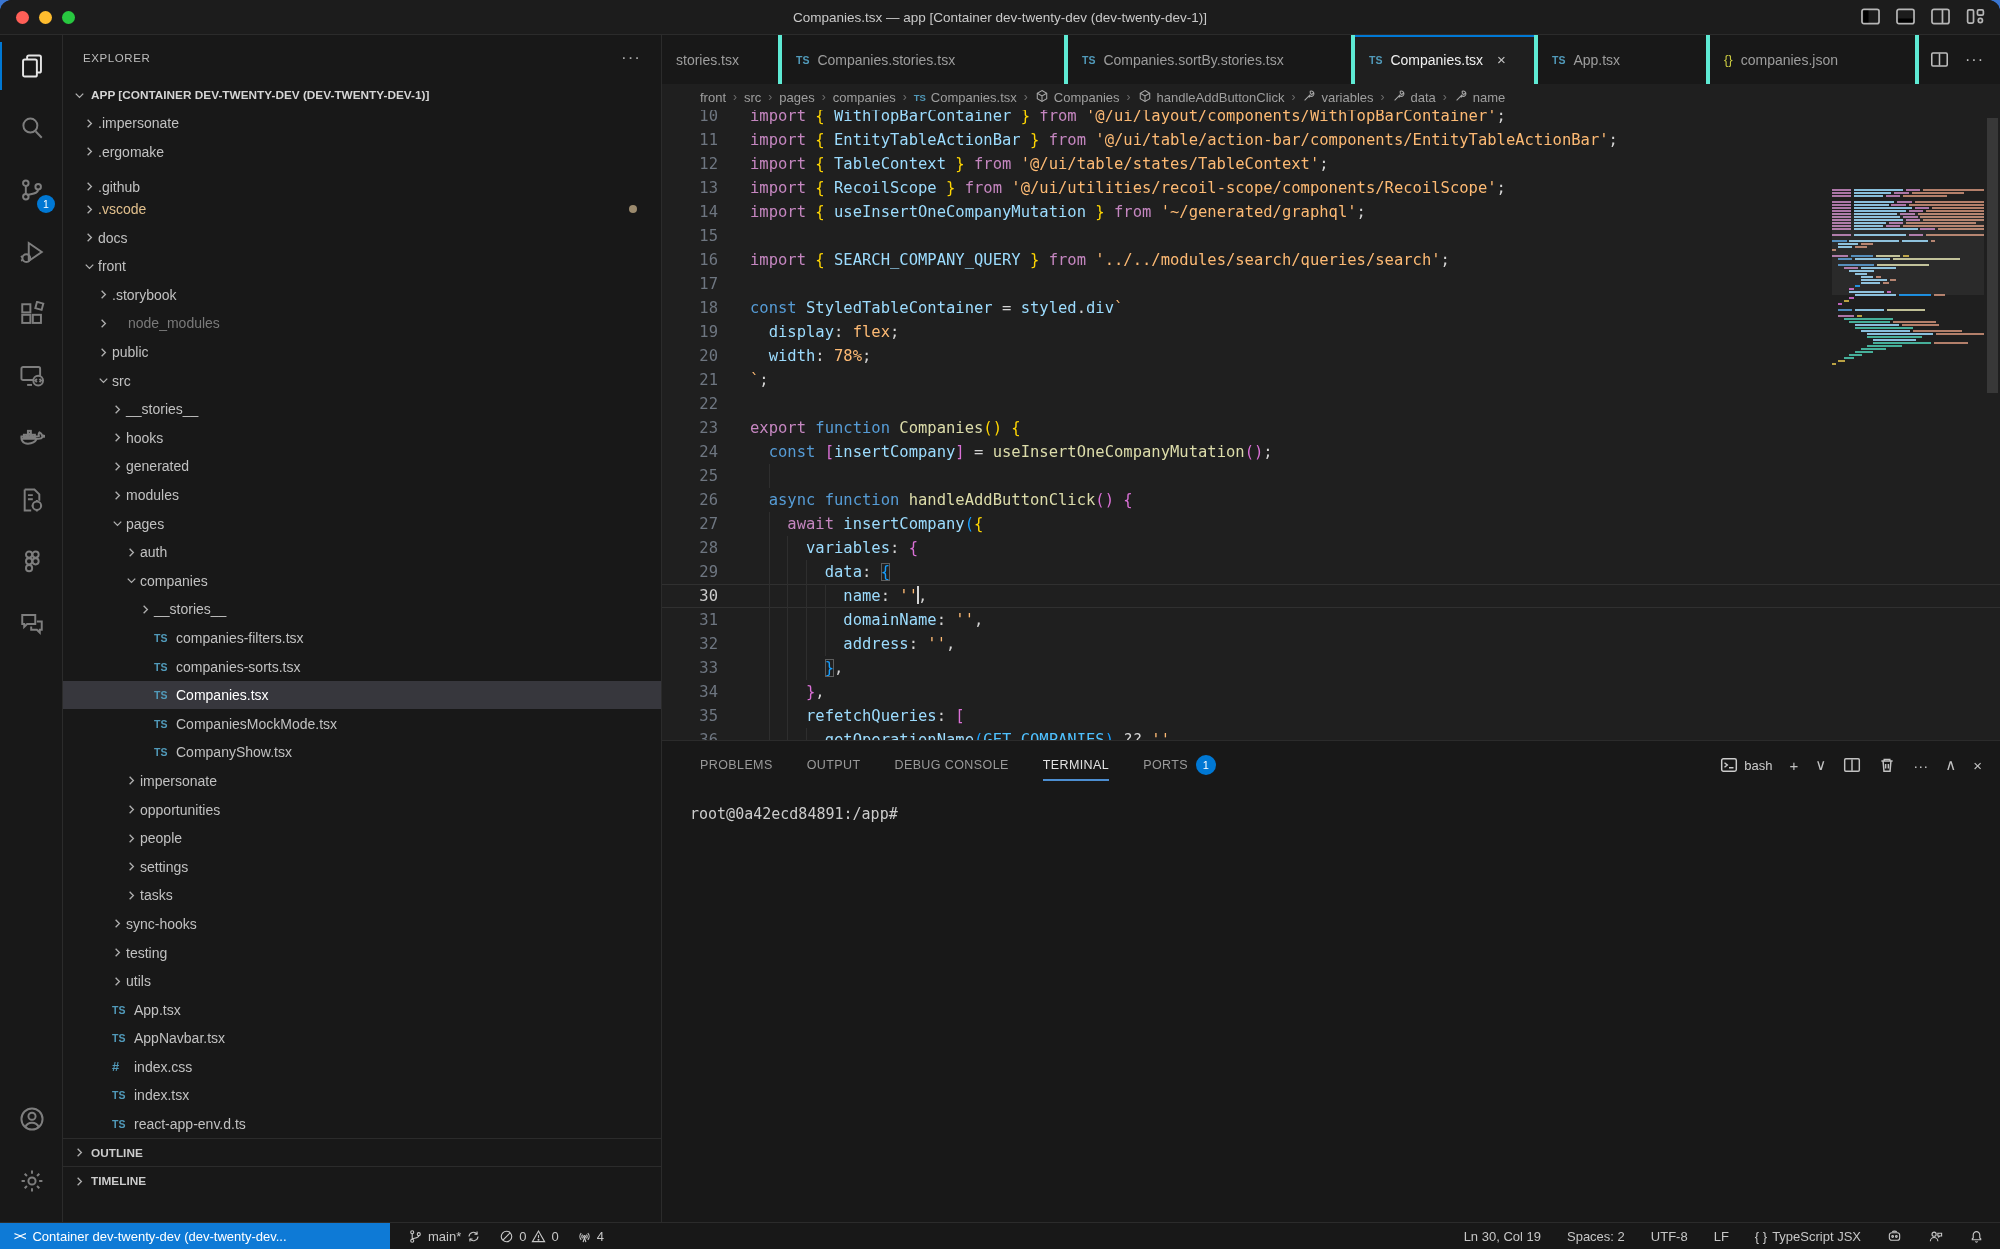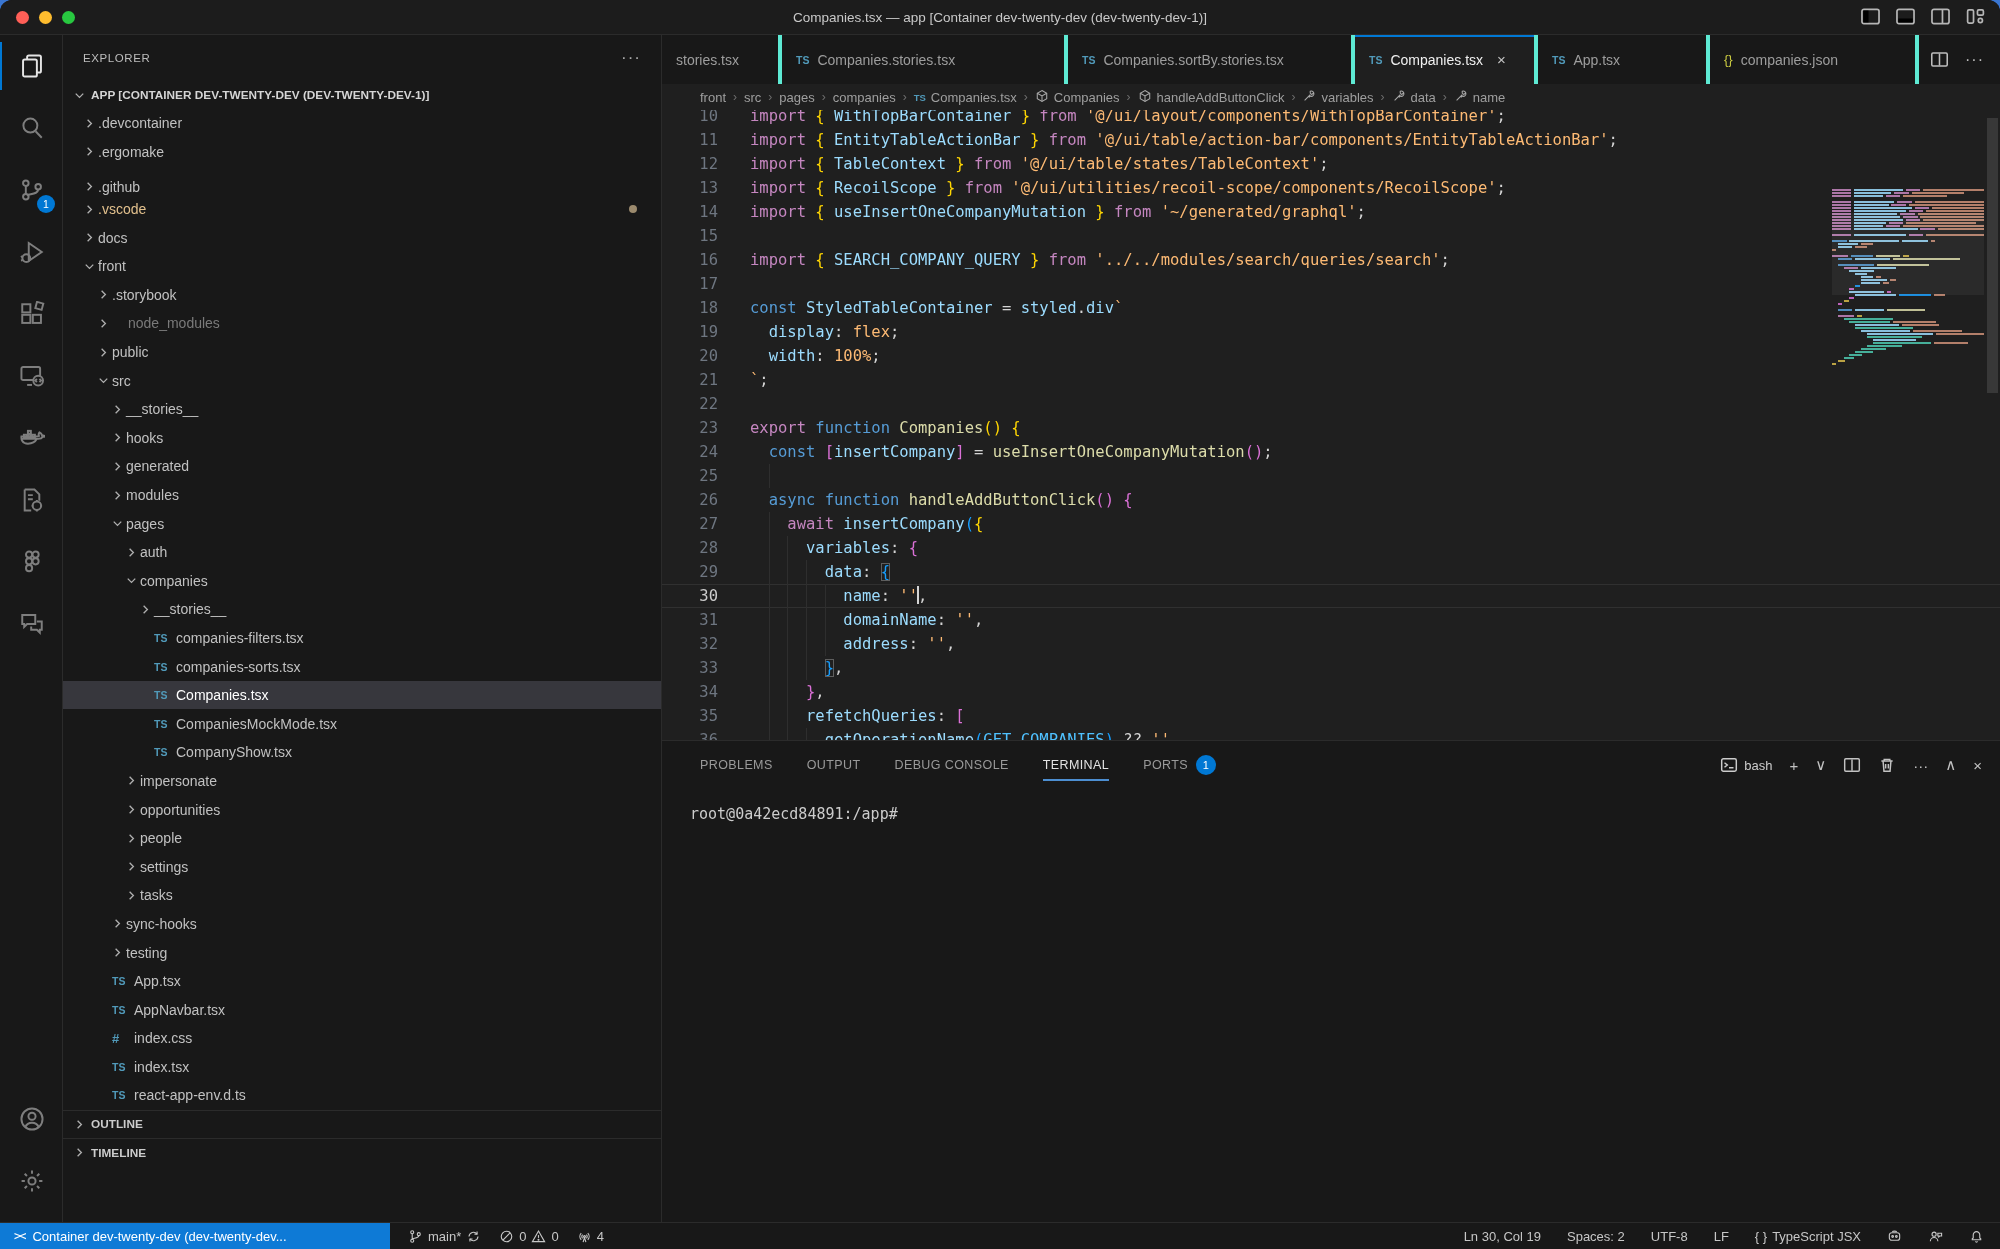--- a/index.html
+++ b/index.html
@@ -259,21 +259,21 @@
         </span>
       <span>APP [CONTAINER DEV-TWENTY-DEV (DEV-TWENTY-DEV-1)]</span>
     </div>
     <div class="tree" id="tree">
         <div class="trow" style="padding-left: 18px;">
           <span class="chev">
             <svg viewBox="0 0 16 16">
               <path d="M6 4l4 4-4 4"></path>
             </svg>
           </span>
-          <span>.devcontainer</span>
+          <span>.impersonate</span>
         </div>
         <div class="trow" style="padding-left: 18px;">
           <span class="chev">
             <svg viewBox="0 0 16 16">
               <path d="M6 4l4 4-4 4"></path>
             </svg>
           </span>
           <span>.ergomake</span>
         </div>
         <div class="trow" style="padding-left: 18px; align-items: flex-end;">
@@ -478,20 +478,28 @@
           </span>
           <span>sync-hooks</span>
         </div>
         <div class="trow" style="padding-left: 46px;">
           <span class="chev">
             <svg viewBox="0 0 16 16">
               <path d="M6 4l4 4-4 4"></path>
             </svg>
           </span>
           <span>testing</span>
+        </div>
+        <div class="trow" style="padding-left: 46px;">
+          <span class="chev">
+            <svg viewBox="0 0 16 16">
+              <path d="M6 4l4 4-4 4"></path>
+            </svg>
+          </span>
+          <span>utils</span>
         </div>
         <div class="trow" style="padding-left: 32px;">
           <span class="fspacer"></span>
           <span class="fic">TS</span>
           <span>App.tsx</span>
         </div>
         <div class="trow" style="padding-left: 32px;">
           <span class="fspacer"></span>
           <span class="fic">TS</span>
           <span>AppNavbar.tsx</span>
@@ -630,21 +638,21 @@
           <div class="cline"><span class="lnum">10</span><span class="ccode"><span></span><span class="tk-kw">import </span><span class="tk-b1">{ </span><span class="tk-v">WithTopBarContainer</span><span class="tk-b1"> }</span><span class="tk-kw"> from </span><span class="tk-s">'@/ui/layout/components/WithTopBarContainer'</span><span class="tk-p">;</span></span></div>
           <div class="cline"><span class="lnum">11</span><span class="ccode"><span></span><span class="tk-kw">import </span><span class="tk-b1">{ </span><span class="tk-v">EntityTableActionBar</span><span class="tk-b1"> }</span><span class="tk-kw"> from </span><span class="tk-s">'@/ui/table/action-bar/components/EntityTableActionBar'</span><span class="tk-p">;</span></span></div>
           <div class="cline"><span class="lnum">12</span><span class="ccode"><span></span><span class="tk-kw">import </span><span class="tk-b1">{ </span><span class="tk-v">TableContext</span><span class="tk-b1"> }</span><span class="tk-kw"> from </span><span class="tk-s">'@/ui/table/states/TableContext'</span><span class="tk-p">;</span></span></div>
           <div class="cline"><span class="lnum">13</span><span class="ccode"><span></span><span class="tk-kw">import </span><span class="tk-b1">{ </span><span class="tk-v">RecoilScope</span><span class="tk-b1"> }</span><span class="tk-kw"> from </span><span class="tk-s">'@/ui/utilities/recoil-scope/components/RecoilScope'</span><span class="tk-p">;</span></span></div>
           <div class="cline"><span class="lnum">14</span><span class="ccode"><span></span><span class="tk-kw">import </span><span class="tk-b1">{ </span><span class="tk-v">useInsertOneCompanyMutation</span><span class="tk-b1"> }</span><span class="tk-kw"> from </span><span class="tk-s">'~/generated/graphql'</span><span class="tk-p">;</span></span></div>
           <div class="cline"><span class="lnum">15</span><span class="ccode"><span></span></span></div>
           <div class="cline"><span class="lnum">16</span><span class="ccode"><span></span><span class="tk-kw">import </span><span class="tk-b1">{ </span><span class="tk-v">SEARCH_COMPANY_QUERY</span><span class="tk-b1"> }</span><span class="tk-kw"> from </span><span class="tk-s">'../../modules/search/queries/search'</span><span class="tk-p">;</span></span></div>
           <div class="cline"><span class="lnum">17</span><span class="ccode"><span></span></span></div>
           <div class="cline"><span class="lnum">18</span><span class="ccode"><span></span><span class="tk-kw2">const </span><span class="tk-v">StyledTableContainer</span><span class="tk-p"> = </span><span class="tk-v">styled</span><span class="tk-p">.</span><span class="tk-v">div</span><span class="tk-s">`</span></span></div>
           <div class="cline"><span class="lnum">19</span><span class="ccode"><span>  </span><span class="tk-v">display</span><span class="tk-p">: </span><span class="tk-s">flex</span><span class="tk-p">;</span></span></div>
-          <div class="cline"><span class="lnum">20</span><span class="ccode"><span>  </span><span class="tk-v">width</span><span class="tk-p">: </span><span class="tk-s">100%</span><span class="tk-p">;</span></span></div>
+          <div class="cline"><span class="lnum">20</span><span class="ccode"><span>  </span><span class="tk-v">width</span><span class="tk-p">: </span><span class="tk-s">78%</span><span class="tk-p">;</span></span></div>
           <div class="cline"><span class="lnum">21</span><span class="ccode"><span></span><span class="tk-s">`</span><span class="tk-p">;</span></span></div>
           <div class="cline"><span class="lnum">22</span><span class="ccode"><span></span></span></div>
           <div class="cline"><span class="lnum">23</span><span class="ccode"><span></span><span class="tk-kw">export </span><span class="tk-kw2">function </span><span class="tk-fn">Companies</span><span class="tk-b1">()</span><span class="tk-p"> </span><span class="tk-b1">{</span></span></div>
           <div class="cline"><span class="lnum">24</span><span class="ccode"><span>  </span><span class="tk-kw2">const </span><span class="tk-b2">[</span><span class="tk-v">insertCompany</span><span class="tk-b2">]</span><span class="tk-p"> = </span><span class="tk-fn">useInsertOneCompanyMutation</span><span class="tk-b2">()</span><span class="tk-p">;</span></span></div>
           <div class="cline"><span class="lnum">25</span><span class="ccode"><span class="iguide" style="left: calc(2ch + 32px);"></span><span>    </span></span></div>
           <div class="cline"><span class="lnum">26</span><span class="ccode"><span>  </span><span class="tk-kw2">async function </span><span class="tk-fn">handleAddButtonClick</span><span class="tk-b2">()</span><span class="tk-p"> </span><span class="tk-b2">{</span></span></div>
           <div class="cline"><span class="lnum">27</span><span class="ccode"><span class="iguide" style="left: calc(2ch + 32px);"></span><span>    </span><span class="tk-kw">await </span><span class="tk-v">insertCompany</span><span class="tk-b3">(</span><span class="tk-b1">{</span></span></div>
           <div class="cline"><span class="lnum">28</span><span class="ccode"><span class="iguide" style="left: calc(2ch + 32px);"></span><span class="iguide" style="left: calc(4ch + 32px);"></span><span>      </span><span class="tk-v">variables</span><span class="tk-p">: </span><span class="tk-b2">{</span></span></div>
           <div class="cline"><span class="lnum">29</span><span class="ccode"><span class="iguide" style="left: calc(2ch + 32px);"></span><span class="iguide" style="left: calc(4ch + 32px);"></span><span class="iguide" style="left: calc(6ch + 32px);"></span><span>        </span><span class="tk-v">data</span><span class="tk-p">: </span><span class="tk-b3 mb">{</span></span></div>
           <div class="cline cur"><span class="lnum">30</span><span class="ccode"><span class="iguide" style="left: calc(2ch + 32px);"></span><span class="iguide" style="left: calc(4ch + 32px);"></span><span class="iguide" style="left: calc(6ch + 32px);"></span><span class="iguide" style="left: calc(8ch + 32px);"></span><span>          </span><span class="tk-v">name</span><span class="tk-p">: </span><span class="tk-s">''</span><span class="caret"></span><span class="tk-p">,</span></span></div>

